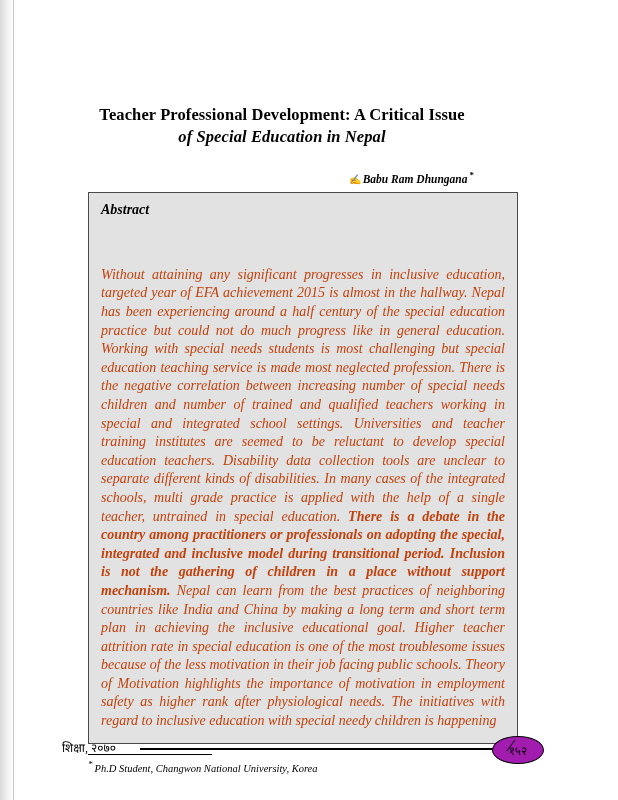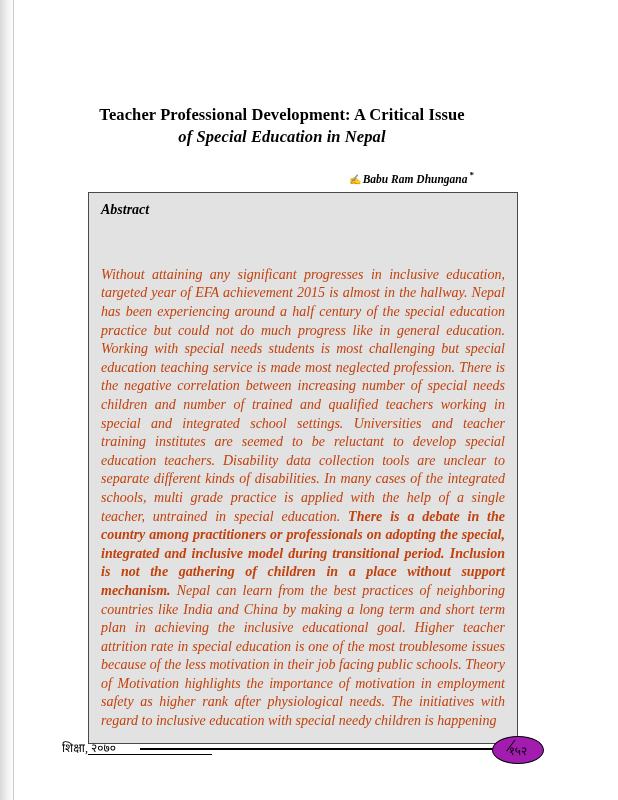--- a/index.html
+++ b/index.html
@@ -185,20 +185,21 @@
     <div class="byline">
       <span class="flower">✍</span><span>Babu Ram Dhungana</span><span class="star">*</span>
     </div>
 
     <div class="abstract-box">
       <div class="abstract-heading">Abstract</div>
       <div class="abstract-body"><span>Without attaining any significant progresses in inclusive education, targeted year of EFA achievement 2015 is almost in the hallway. Nepal has been experiencing around a half century of the special education practice but could not do much progress like in general education. Working with special needs students is most challenging but special education teaching service is made most neglected profession. There is the negative correlation between increasing number of special needs children and number of trained and qualified teachers working in special and integrated school settings.   Universities and teacher training institutes are seemed to be reluctant to develop special education teachers. Disability data collection tools are unclear to separate different kinds of disabilities. In many cases of the integrated schools, multi grade practice is applied with the help of a single teacher, untrained in special education. </span><b>There is a debate in the country among practitioners or professionals on adopting the special, integrated and inclusive model during transitional period. Inclusion is not the gathering of children in a place without support mechanism.</b><span>  Nepal can learn from the best practices of neighboring countries like India and China by making a long term and short term plan in achieving the inclusive educational goal. </span><span>Higher teacher attrition rate in special education is one of the most troublesome issues because of the less motivation in their job facing public schools. </span><span>Theory of Motivation highlights the importance of motivation in employment safety as higher rank after physiological needs. </span><span>The initiatives with regard to inclusive education with special needy children is happening</span></div>
     </div>
 
     <div class="footnote-rule"></div>
+    <div class="footnote"><span class="star">*</span><span>Ph.D Student, Changwon National University, Korea</span></div>
 
   </div>
 
   <div class="footer">
     <div class="footer-left">शिक्षा,  २०७०</div>
     <div class="footer-rule"></div>
     <div class="footer-page">१५२</div>
     <div class="footer-slash">/</div>
   </div>
 

